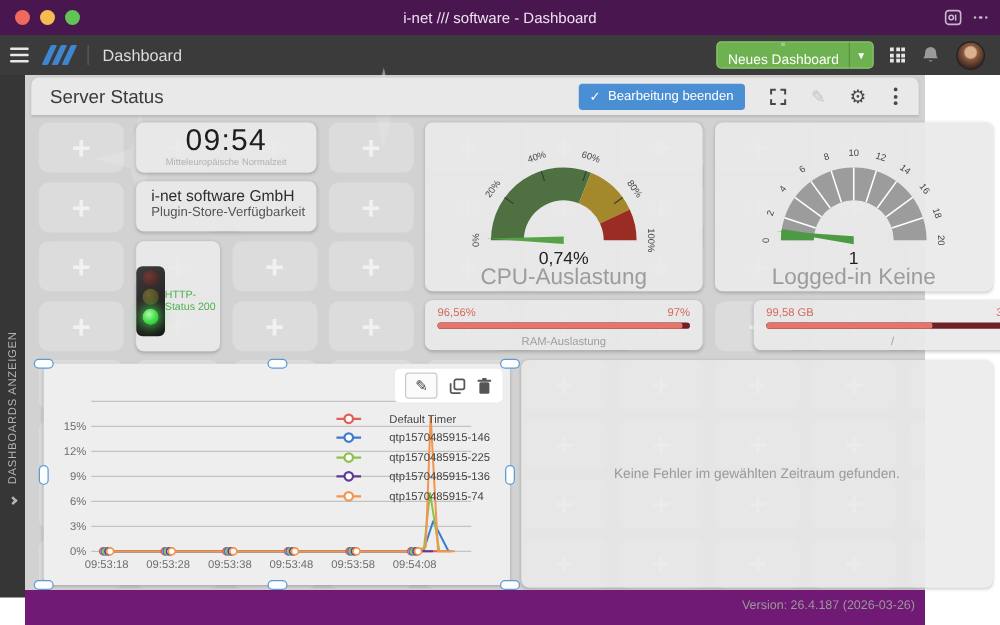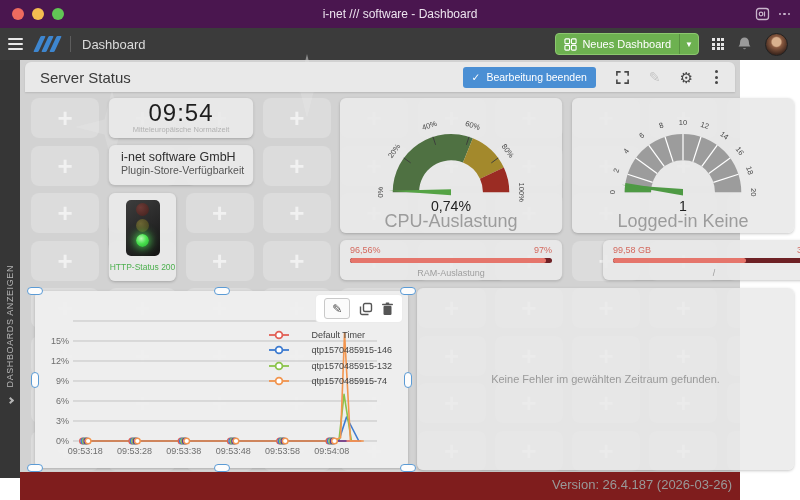--- a/index.html
+++ b/index.html
@@ -23,21 +23,21 @@
     background:#3b3b3b; display:flex; align-items:center; }
   .hamburger { margin-left:8px; width:15px; display:flex; flex-direction:column; gap:3px; cursor:pointer; }
   .hamburger i { height:2px; background:#e8e8e8; border-radius:1px; }
   .logo { margin-left:14px; display:flex; gap:3px; }
   .logo i { width:5px; height:16px; background:#3e86cf; transform:skewX(-25deg); border-radius:1px; }
   .nav-sep { width:1px; height:16px; background:#5d5d5d; margin:0 11px 0 12px; }
   .nav-label { color:#dcdcdc; font-size:13px; }
   .nav-right { margin-left:auto; display:flex; align-items:center; gap:13px; padding-right:12px; }
   .btn-green { display:flex; align-items:stretch; height:22px; background:#6db150;
     border:1px solid #8cc76f; border-radius:4px; color:#fff; cursor:pointer; }
-  .btn-green .bg-main { display:flex; align-items:center; gap:5px; padding:0 8px; font-size:11px; }
+  .btn-green .bg-main { display:flex; align-items:center; gap:5px; padding:0 8px; font-size:11px;flex-direction:column; }
   .btn-green .bg-caret { display:flex; align-items:center; padding:0 5px;
     border-left:1px solid rgba(0,0,0,.18); font-size:8px; }
   .grid-icon { display:grid; grid-template-columns:repeat(3,3px); grid-gap:1.5px; cursor:pointer; }
   .grid-icon i { width:3px; height:3px; background:#e6e6e6; }
   .avatar { width:23px; height:23px; border-radius:50%;
     background:radial-gradient(circle at 50% 38%, #d9b18e 26%, #8a5a40 34%, #41291f 72%, #2e1d16 100%);
     border:1px solid #222; }
 
   
   .sidebar { position:absolute; left:0; top:60px; width:20px; height:418px; background:#363636; }
@@ -69,21 +69,21 @@
 
   
   .widget { position:absolute; background:rgba(233,233,233,.9); border-radius:6px;
     box-shadow:0 1px 3px rgba(0,0,0,.22); }
   .w-clock { left:89px; top:38px; width:144px; height:40px; text-align:center; padding-top:2px; }
   .clock-time { font-size:24px; color:#1e1e1e; letter-spacing:1px; line-height:1.05; }
   .clock-tz { font-size:7.5px; color:#b2b2b2; }
   .w-avail { left:89px; top:85px; width:144px; height:40px; padding:5px 0 0 12px; }
   .avail-1 { font-size:12.5px; color:#2e2e2e; }
   .avail-2 { font-size:10.5px; color:#565656; }
-  .w-tl { top:133px; width:67px; height:88px; display:flex; flex-direction:column; align-items:center; }
+  .w-tl { top:133px; width:67px; height:88px; display:flex; align-items:center; }
   .w-tl1 { left:89px; } .w-tl2 { left:167px; }
   .tl-body { margin-top:7px; width:34px; height:56px; border-radius:5px; padding-top:3px;
     background:linear-gradient(145deg,#3d3d3d,#141414); display:flex; flex-direction:column;
     align-items:center; gap:2.5px; }
   .lamp { width:13px; height:13px; border-radius:50%; }
   .lamp.red { background:radial-gradient(circle at 35% 35%, #6d3a35, #40201d); }
   .lamp.yel { background:radial-gradient(circle at 35% 35%, #6d6535, #403d1d); }
   .lamp.grn { background:radial-gradient(circle at 40% 35%, #b7f7b2 0%, #4ae24f 45%, #22a72e 100%);
     box-shadow:0 0 9px 2px rgba(80,230,90,.75); }
   .tl-label { margin-top:6px; color:#4db04f; }
@@ -117,22 +117,22 @@
   .chart-legend { position:absolute; right:16px; top:36px; z-index:2; }
   .leg-item { display:flex; align-items:center; gap:22px; height:15.5px; }
   .leg-item span { font-size:9px; color:#444; }
   .handle { position:absolute; background:#fdfdfd; border:1.5px solid #5b9bd5; border-radius:4px; z-index:6; }
   .handle.h { width:16px; height:8px; } .handle.v { width:8px; height:16px; }
   .h-tl { left:-8px; top:-4px; } .h-tc { left:50%; margin-left:-8px; top:-4px; } .h-tr { right:-8px; top:-4px; }
   .h-bl { left:-8px; bottom:-4px; } .h-bc { left:50%; margin-left:-8px; bottom:-4px; } .h-br { right:-8px; bottom:-4px; }
   .h-ml { left:-4px; top:50%; margin-top:-8px; } .h-mr { right:-4px; top:50%; margin-top:-8px; }
   .axis-label { font-size:9px; fill:#6e6e6e; }
 
-  .footer { position:absolute; left:0; right:0; top:412px; height:28px; background:#7f1d1d;
-    text-align:right; font-size:13px; color:#999; line-height:26px; padding-right:8px; }
+  .footer { position:absolute; left:0; right:0; top:412px; height:28px; background:#701a75;
+    text-align:right; font-size:10px; color:#999; line-height:26px; padding-right:8px; }
 </style>
 </head>
 <body>
 
 <div class="stage">
 
   <div class="titlebar">
     <div class="lights">
       <span class="light r"></span>
       <span class="light y"></span>
@@ -666,21 +666,28 @@
               <line x1="0" y1="5" x2="20" y2="5" stroke="#3d7bd0" stroke-width="1.8"></line>
               <circle cx="10" cy="5" r="3.4" fill="#fff" stroke="#3d7bd0" stroke-width="1.8"></circle>
             </svg>
             <span>qtp1570485915-146</span>
           </div>
           <div class="leg-item">
             <svg width="20" height="10" viewBox="0 0 20 10">
               <line x1="0" y1="5" x2="20" y2="5" stroke="#8bc34a" stroke-width="1.8"></line>
               <circle cx="10" cy="5" r="3.4" fill="#fff" stroke="#8bc34a" stroke-width="1.8"></circle>
             </svg>
-            <span>qtp1570485915-132</span>
+            <span>qtp1570485915-225</span>
+          </div>
+          <div class="leg-item">
+            <svg width="20" height="10" viewBox="0 0 20 10">
+              <line x1="0" y1="5" x2="20" y2="5" stroke="#5c3a96" stroke-width="1.8"></line>
+              <circle cx="10" cy="5" r="3.4" fill="#fff" stroke="#5c3a96" stroke-width="1.8"></circle>
+            </svg>
+            <span>qtp1570485915-136</span>
           </div>
           <div class="leg-item">
             <svg width="20" height="10" viewBox="0 0 20 10">
               <line x1="0" y1="5" x2="20" y2="5" stroke="#f2954e" stroke-width="1.8"></line>
               <circle cx="10" cy="5" r="3.4" fill="#fff" stroke="#f2954e" stroke-width="1.8"></circle>
             </svg>
             <span>qtp1570485915-74</span>
           </div>
         </div>
       <span class="handle h h-tl"></span>

